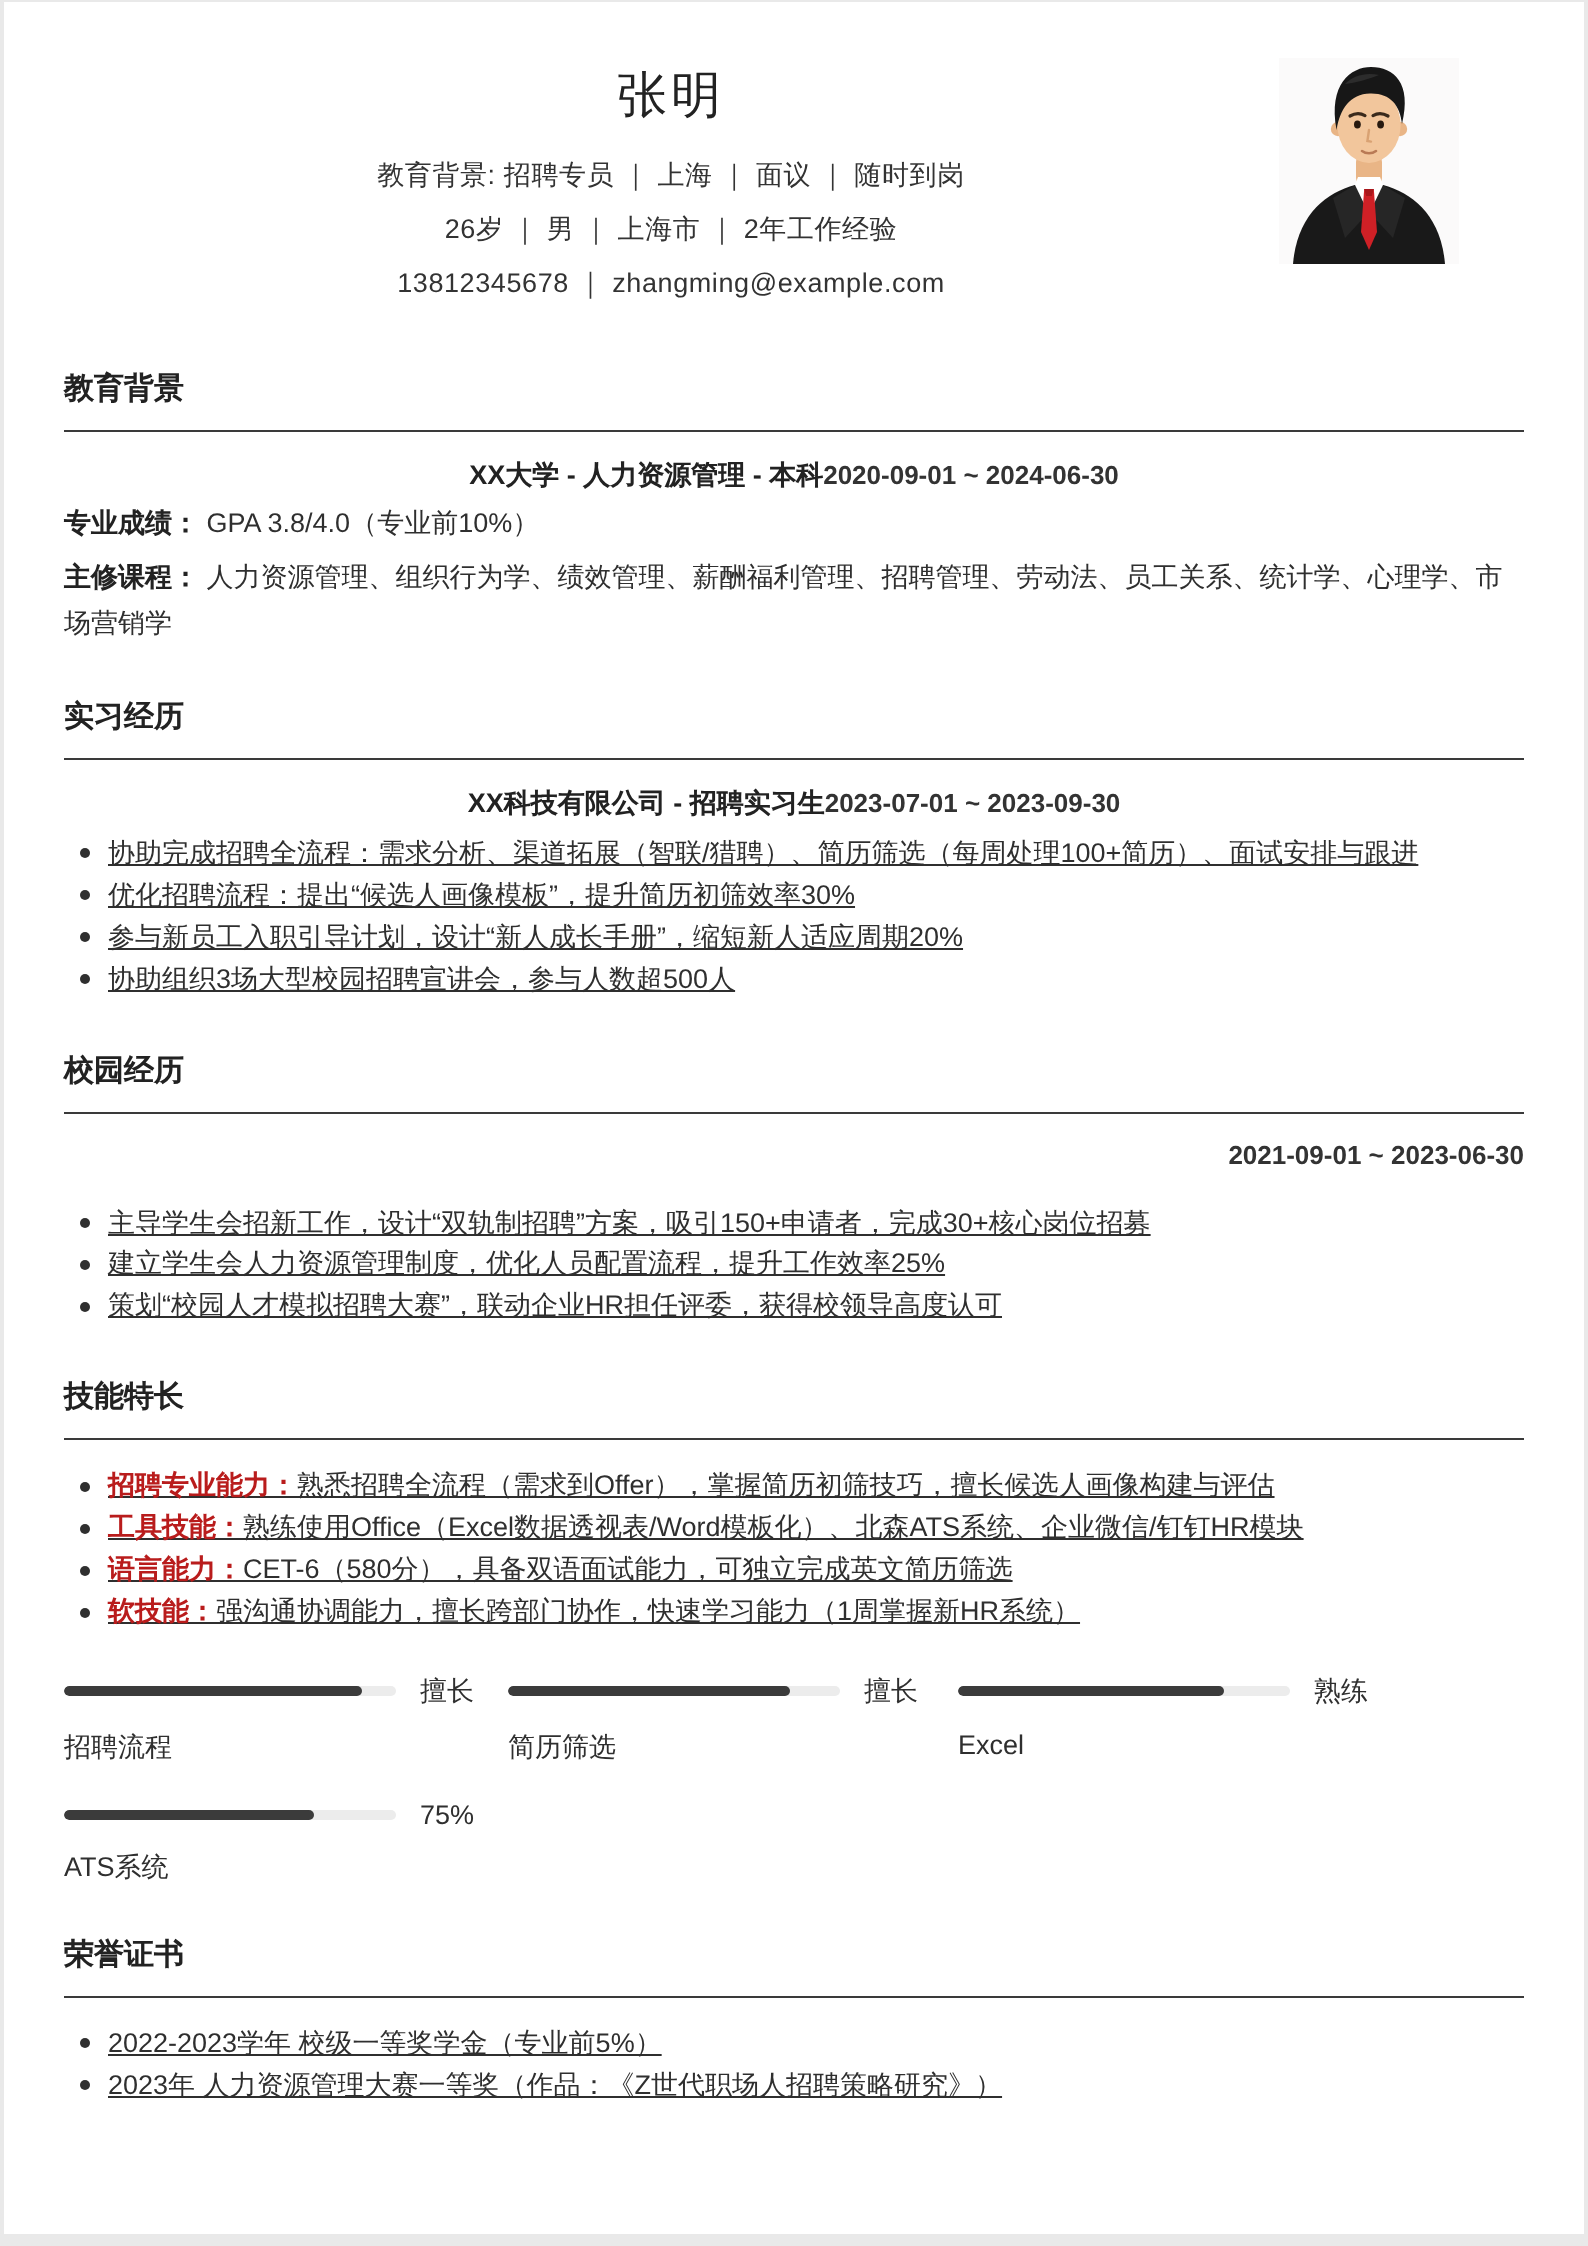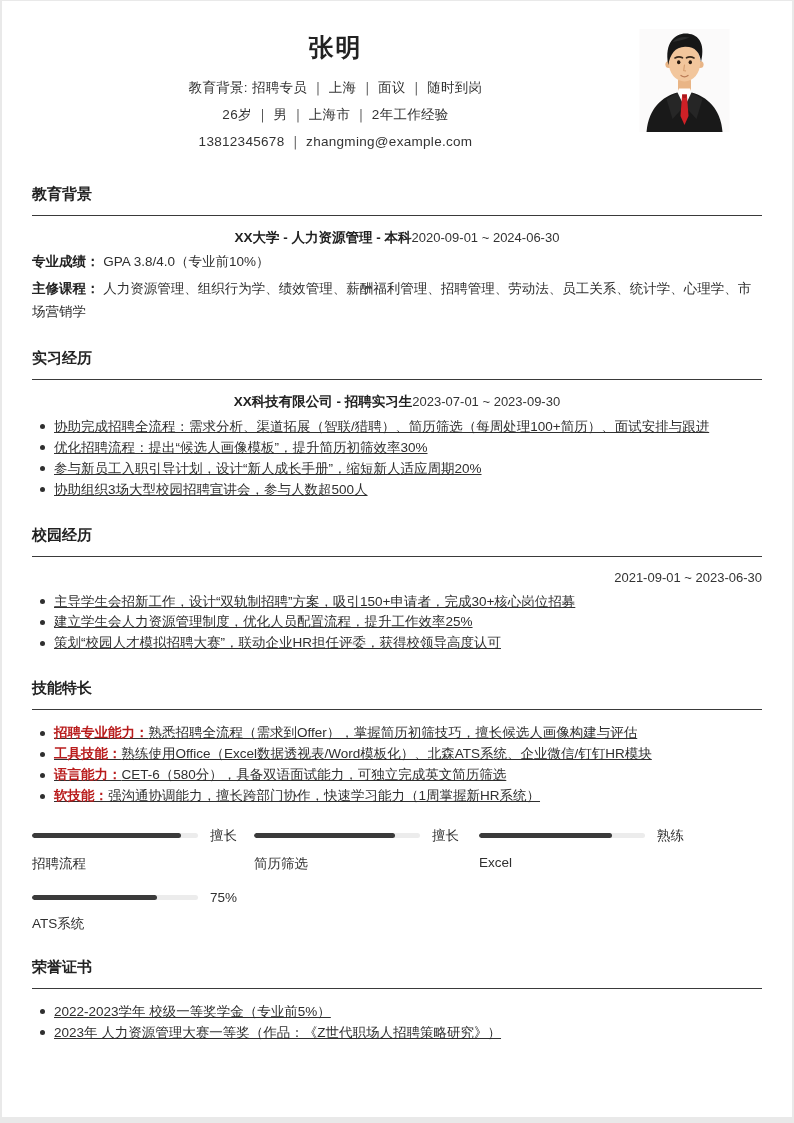--- a/index.html
+++ b/index.html
@@ -15,36 +15,36 @@
     background: #ffffff;
     min-height: 1116px;
     padding: 26px 30px 0;
     box-sizing: border-box;
     overflow: hidden;
   }
 
   
   .header { display: flex; align-items: flex-start; }
   .header-text { flex: 1; max-width: 615px; text-align: center; padding-top: 4px; }
-  .name { font-size: 25px; font-weight: 700; color: #222; letter-spacing: 2px; margin: 0 0 15px; }
+  .name { font-size: 25px; font-weight: 400; color: #222; letter-spacing: 2px; margin: 0 0 15px; }
   .hline { font-size: 13.5px; color: #333; margin: 9px 0; letter-spacing: 0.3px; }
   .photo-wrap { width: 91px; height: 103px; flex: none; margin-right: 32px; margin-top: 2px; }
   .photo-wrap svg { display: block; width: 100%; height: 100%; }
 
   
   .section { margin-top: 25px; }
   .sec-title {
     font-size: 15px; font-weight: 700; color: #222;
     padding-bottom: 11px; border-bottom: 1px solid #3a3a3a;
     margin: 0 0 13px;
   }
   .entry-head { display: flex; justify-content: center; align-items: baseline; margin: 2px 0 4px; }
   .entry-title { font-size: 13.5px; font-weight: 700; color: #222; }
-  .entry-date { font-size: 13px; color: #333; white-space: nowrap; }
-  .entry-head.date-only { justify-content: flex-end; margin-top: 6px; margin-bottom: 7px; }
+  .entry-date { font-size: 13px; color: #333; white-space: nowrap; font-weight: bold; }
+  .entry-head.date-only { justify-content: flex-end; margin-top: 6px; margin-bottom: 17px; }
 
   .kv-row { font-size: 13.5px; line-height: 1.7; color: #2f2f2f; margin: 4px 0; }
   .kv-label { font-weight: 700; color: #222; }
 
   ul.bullets { list-style: none; margin: 6px 0 0; padding: 0; }
   ul.bullets li {
     position: relative; padding-left: 22px; margin: 0 0;
     font-size: 13.5px; line-height: 1.55; color: #2f2f2f; text-decoration: underline;
   }
   ul.bullets li::before {

